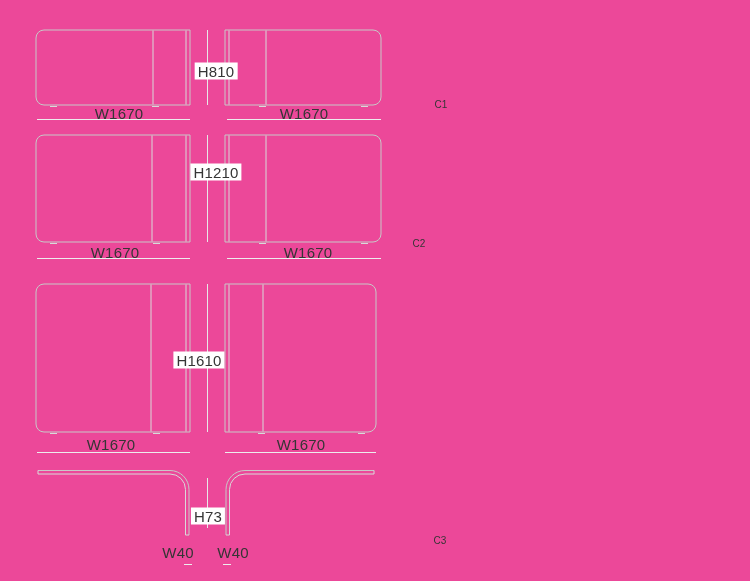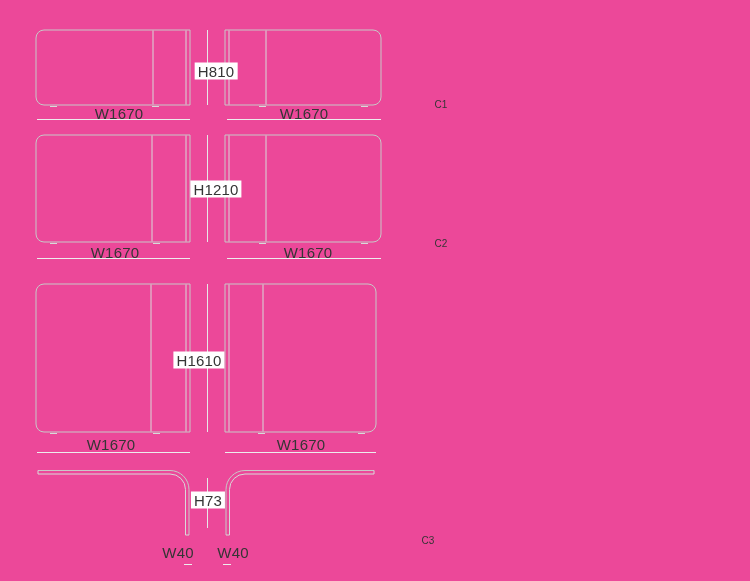--- a/index.html
+++ b/index.html
@@ -131,27 +131,27 @@
     <g>
       <path class="s-refl" d="M184,564.5 H192 M223,564.5 H231"></path>
     </g>
   </svg>
 
   <div class="lbl h-lbl" style="left:216px; top:71px">H810</div>
   <div class="lbl" style="left:119px; top:113px">W1670</div>
   <div class="lbl" style="left:304px; top:113px">W1670</div>
   <div class="lbl code-lbl" style="left:441px; top:104px">C1</div>
 
-  <div class="lbl h-lbl" style="left:216px; top:189px">H1210</div>
+  <div class="lbl h-lbl" style="left:216px; top:172px">H1210</div>
   <div class="lbl" style="left:115px; top:252px">W1670</div>
   <div class="lbl" style="left:308px; top:252px">W1670</div>
-  <div class="lbl code-lbl" style="left:441px; top:243px">C2</div>
+  <div class="lbl code-lbl" style="left:419px; top:243px">C2</div>
 
   <div class="lbl h-lbl" style="left:199px; top:360px">H1610</div>
   <div class="lbl" style="left:111px; top:444px">W1670</div>
   <div class="lbl" style="left:301px; top:444px">W1670</div>
 
-  <div class="lbl h-lbl" style="left:208px; top:500px">H73</div>
+  <div class="lbl h-lbl" style="left:208px; top:516px">H73</div>
   <div class="lbl" style="left:178px; top:552px">W40</div>
   <div class="lbl" style="left:233px; top:552px">W40</div>
-  <div class="lbl code-lbl" style="left:428px; top:540px">C3</div>
+  <div class="lbl code-lbl" style="left:440px; top:540px">C3</div>
 
 </div>
 
 </body></html>

